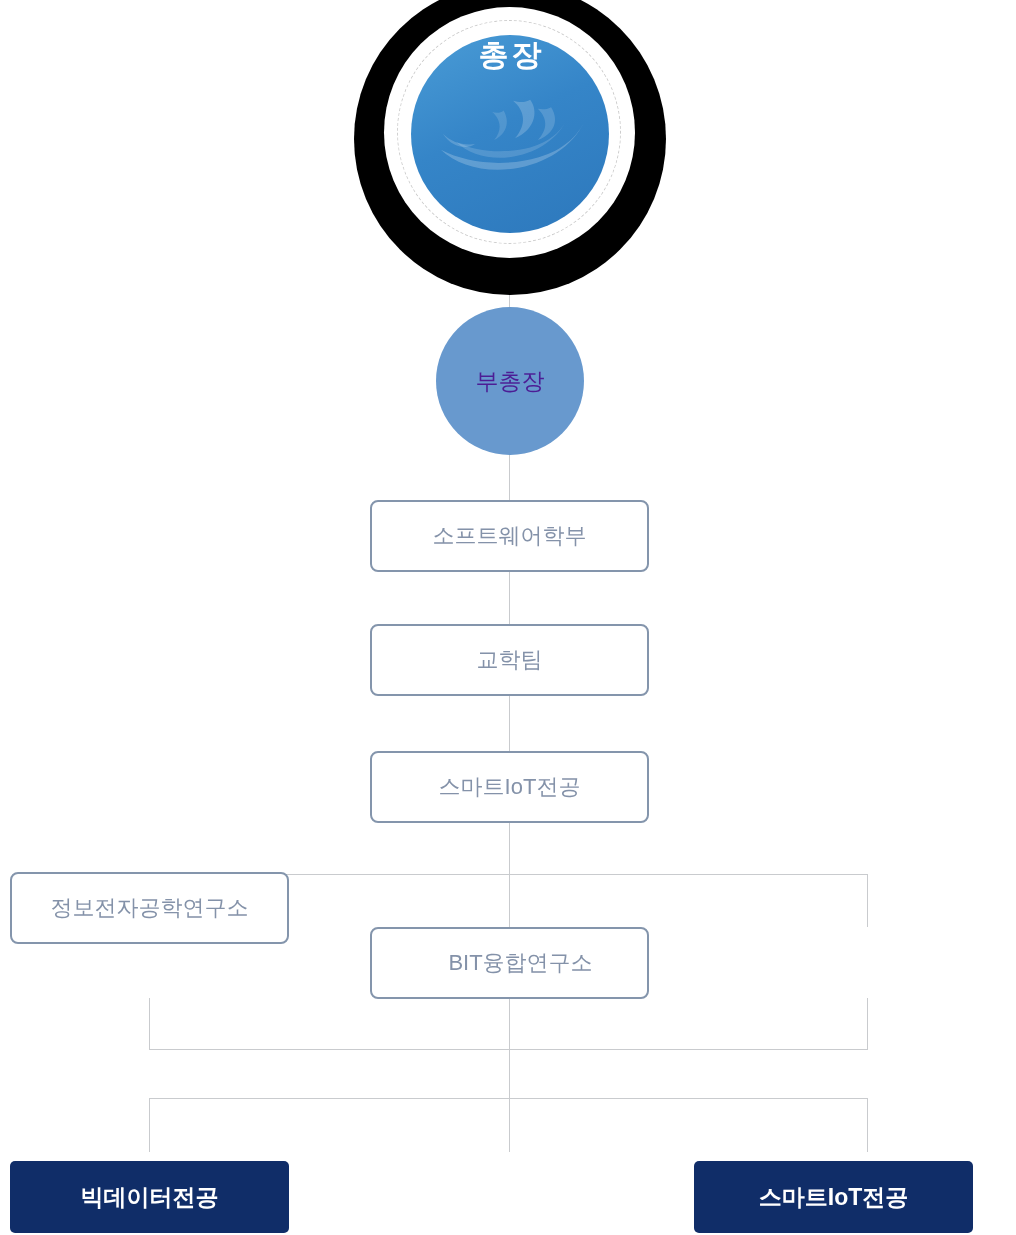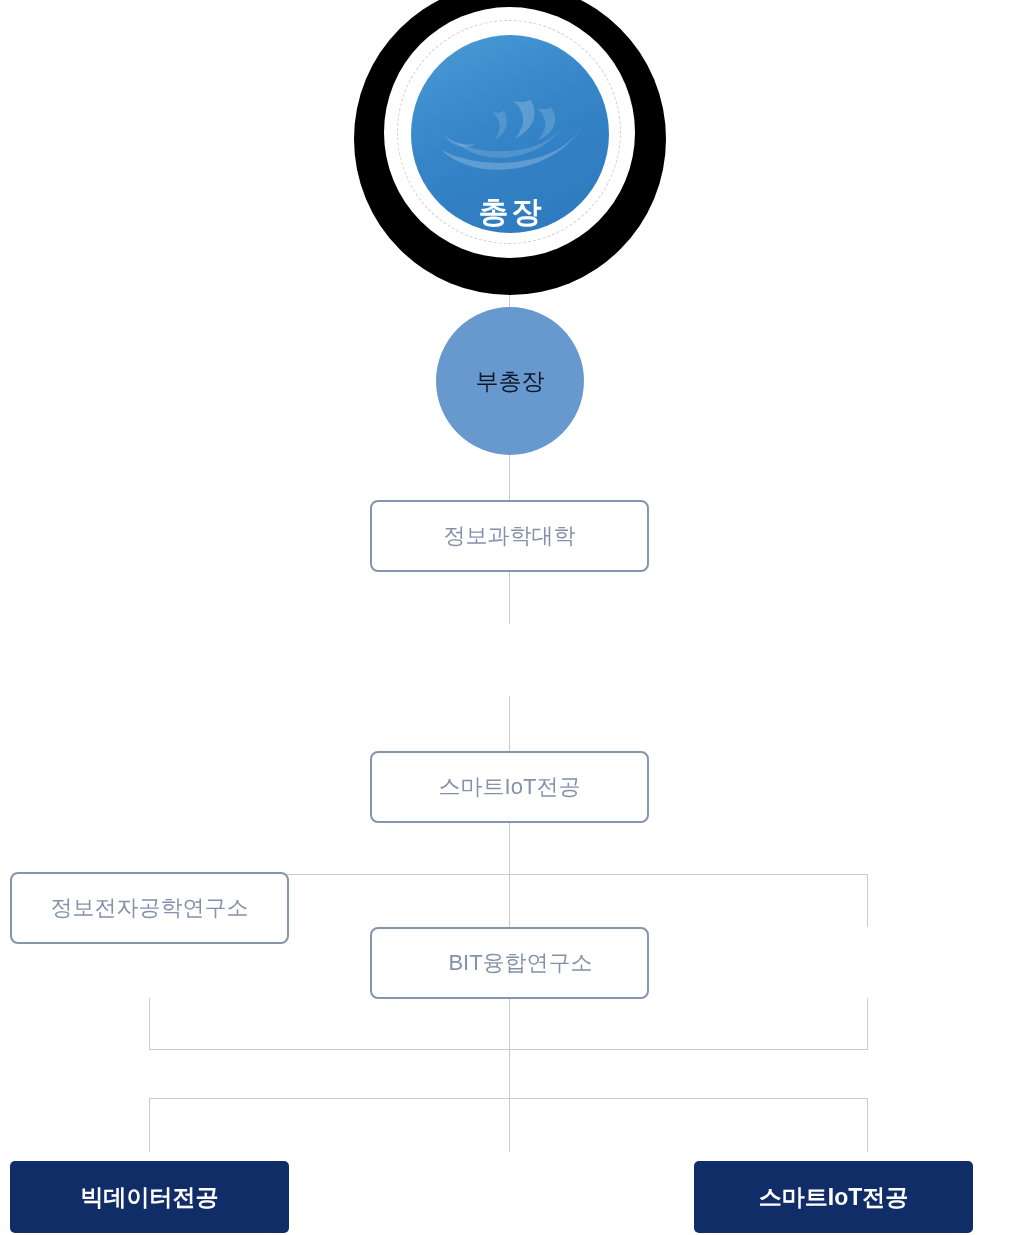--- a/index.html
+++ b/index.html
@@ -42,21 +42,21 @@
     z-index: 4;
   }
   .president-circle {
     position: absolute;
     left: 411px; top: 35px;
     width: 198px; height: 198px;
     border-radius: 50%;
     background: linear-gradient(155deg, #4a9cd6 0%, #3585c8 45%, #2d78bc 100%);
     z-index: 5;
     display: flex;
-    align-items: flex-end;
+    align-items: flex-start;
     justify-content: center;
   }
   .president-label {
     position: relative;
     z-index: 2;
     color: #ffffff;
     font-size: 30px;
     font-weight: bold;
     letter-spacing: 3px;
     padding-left: 3px;
@@ -71,21 +71,21 @@
   .vice-circle {
     position: absolute;
     left: 436px; top: 307px;
     width: 148px; height: 148px;
     border-radius: 50%;
     background: #6899ce;
     z-index: 5;
     display: flex;
     align-items: center;
     justify-content: center;
-    color: #0f172a;
+    color: #4c1d95;
     font-size: 23px;
   }
   
   .vline, .hline {
     position: absolute;
     background: #c9cbce;
     z-index: 1;
   }
   .vline { width: 1px; }
   .hline { height: 1px; }
@@ -161,21 +161,24 @@
       <path d="M4 42 C 12 52, 25 57, 38 55 C 29 62, 13 59, 4 42 Z" fill="rgba(255,255,255,0.18)"></path>
     </svg>
     <span class="president-label">총장</span>
   </div>
 
   <div class="vice-circle">
     <span>부총장</span>
   </div>
 
   <div class="node-box" style="left:370px; top:500px;">
-    <span>정보과학대학</span>
+    <span>소프트웨어학부</span>
+  </div>
+  <div class="node-box" style="left:370px; top:624px;">
+    <span>교학팀</span>
   </div>
   <div class="node-box" style="left:370px; top:751px;">
     <span>스마트IoT전공</span>
   </div>
 
   <div class="node-box" style="left:10px; top:872px;">
     <span>정보전자공학연구소</span>
   </div>
   <div class="node-box" style="left:370px; top:927px;padding-left:22px;">
     <span>BIT융합연구소</span>

